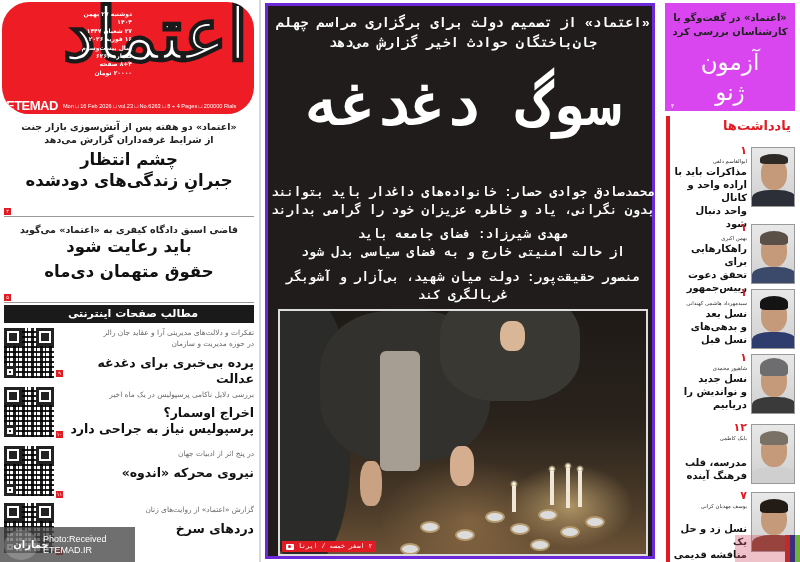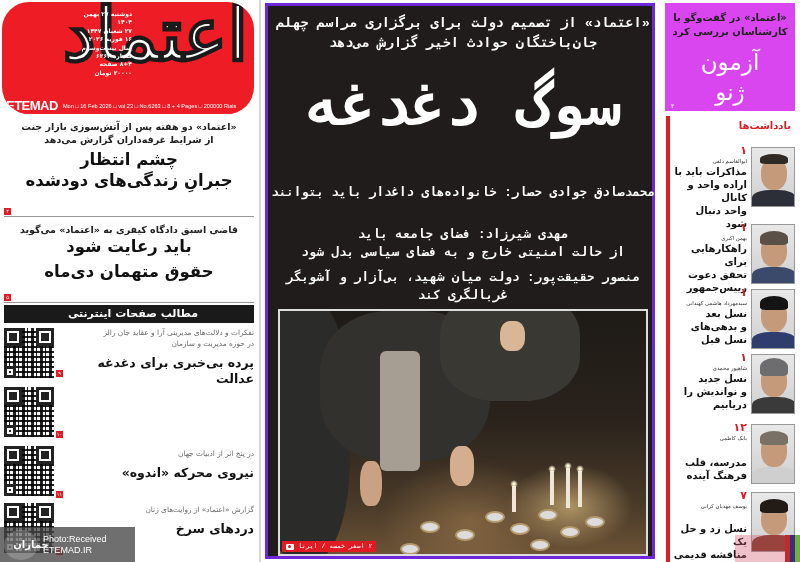--- a/index.html
+++ b/index.html
@@ -63,21 +63,21 @@
   #camera-icon::after { content: ""; position: absolute; left: 2px; top: 1px; width: 3px; height: 3px; border-radius: 50%; background: #e01b24; }
 
   
   #right-col { position: absolute; left: 661px; top: 0; width: 139px; height: 562px; background: #fff; }
   #promo-box { position: absolute; left: 4px; top: 3px; width: 130px; height: 108px; background: #d946ef; }
   #promo-kicker { position: absolute; left: 0; top: 8px; width: 130px; font-size: 10px; font-weight: bold; color: #222; line-height: 14px; }
   #promo-headline { position: absolute; left: 0; top: 44px; width: 130px; font-size: 23px; color: #fff; line-height: 30px; }
   #promo-page { position: absolute; left: 6px; bottom: 2px; font-size: 6px; color: #fff; }
 
   #notes-accent { position: absolute; left: 5px; top: 116px; width: 4px; height: 446px; background: #e01b24; }
-  #notes-title { position: absolute; left: 12px; top: 117px; width: 118px; font-size: 10px; font-weight: bold; color: #e01b24; line-height: 18px; text-align: right; direction: rtl; }
+  #notes-title { position: absolute; left: 12px; top: 117px; width: 118px; font-size: 13px; font-weight: bold; color: #e01b24; line-height: 18px; text-align: right; direction: rtl; }
   .note { position: absolute; left: 12px; width: 122px; height: 68px; }
   .note-photo { position: absolute; right: 0; top: 2px; width: 44px; height: 60px; border: 1px solid #999; overflow: hidden; background: linear-gradient(180deg, #e8e8e8, #cfcfcf); }
   .note-photo .head { position: absolute; left: 9px; top: 10px; width: 26px; height: 32px; border-radius: 45%; background: #c49a7a; }
   .note-photo .hair { position: absolute; left: 8px; top: 6px; width: 28px; height: 14px; border-radius: 50% 50% 20% 20%; background: #2f2a26; }
   .note-photo .body { position: absolute; left: 0; top: 42px; width: 44px; height: 20px; border-radius: 40% 40% 0 0; background: #2c2f38; }
   .note-text { position: absolute; left: 0; top: 0; width: 74px; direction: rtl; text-align: right; }
   .note-page { font-size: 11px; font-weight: bold; color: #e01b24; line-height: 12px; }
   .note-author { font-size: 5.4px; color: #333; line-height: 8px; }
   .note-title { font-size: 10px; font-weight: bold; color: #111; line-height: 13px; }
 
@@ -131,20 +131,25 @@
   <div class="web-item rtl" style="top:328px;">
     <div class="web-kicker">تفکرات و دلالت‌های مدیریتی آرا و عقاید جان رالز</div>
     <div class="web-kicker">در حوزه مدیریت و سازمان</div>
     <div class="web-headline" style="margin-top:6px;">پرده بی‌خبری برای دغدغه عدالت</div>
   </div>
 
   <div class="qr" style="top:387px;">
       <div class="qr-corner"></div>
     </div>
   <div class="page-badge" style="left:56px; top:431px;">۱۰</div>
+  <div class="web-item rtl" style="top:390px;">
+    <div class="web-kicker">بررسی دلایل ناکامی پرسپولیس در یک ماه اخیر</div>
+    <div class="web-headline" style="margin-top:4px;">اخراج اوسمار؟</div>
+    <div class="web-headline">پرسپولیس نیاز به جراحی دارد</div>
+  </div>
 
   <div class="qr" style="top:446px;">
       <div class="qr-corner"></div>
     </div>
   <div class="page-badge" style="left:56px; top:491px;">۱۱</div>
   <div class="web-item rtl" style="top:449px;">
     <div class="web-kicker">در پنج اثر از ادبیات جهان</div>
     <div class="web-headline" style="margin-top:5px;">نیروی محرکه «اندوه»</div>
   </div>
 
@@ -169,20 +174,21 @@
 
 <div id="center-col">
   <div id="center-kicker" class="rtl">
     <div>«اعتماد» از تصمیم دولت برای برگزاری مراسم چهلم</div>
     <div>جان‌باختگان حوادث اخیر گزارش می‌دهد</div>
   </div>
   <div id="center-headline" class="rtl">سوگ دغدغه</div>
 
   <div class="center-quote rtl" style="top:178px;">
     <div>محمدصادق جوادی حصار: خانواده‌های داغدار باید بتوانند</div>
+    <div>بدون نگرانی، یاد و خاطره عزیزان خود را گرامی بدارند</div>
   </div>
   <div class="center-quote rtl" style="top:220px;">
     <div>مهدی شیرزاد: فضای جامعه باید</div>
     <div>از حالت امنیتی خارج و به فضای سیاسی بدل شود</div>
   </div>
   <div class="center-quote rtl" style="top:263px;">
     <div>منصور حقیقت‌پور: دولت میان شهید، بی‌آزار و آشوبگر غربالگری کند</div>
   </div>
 
   <div id="photo">

